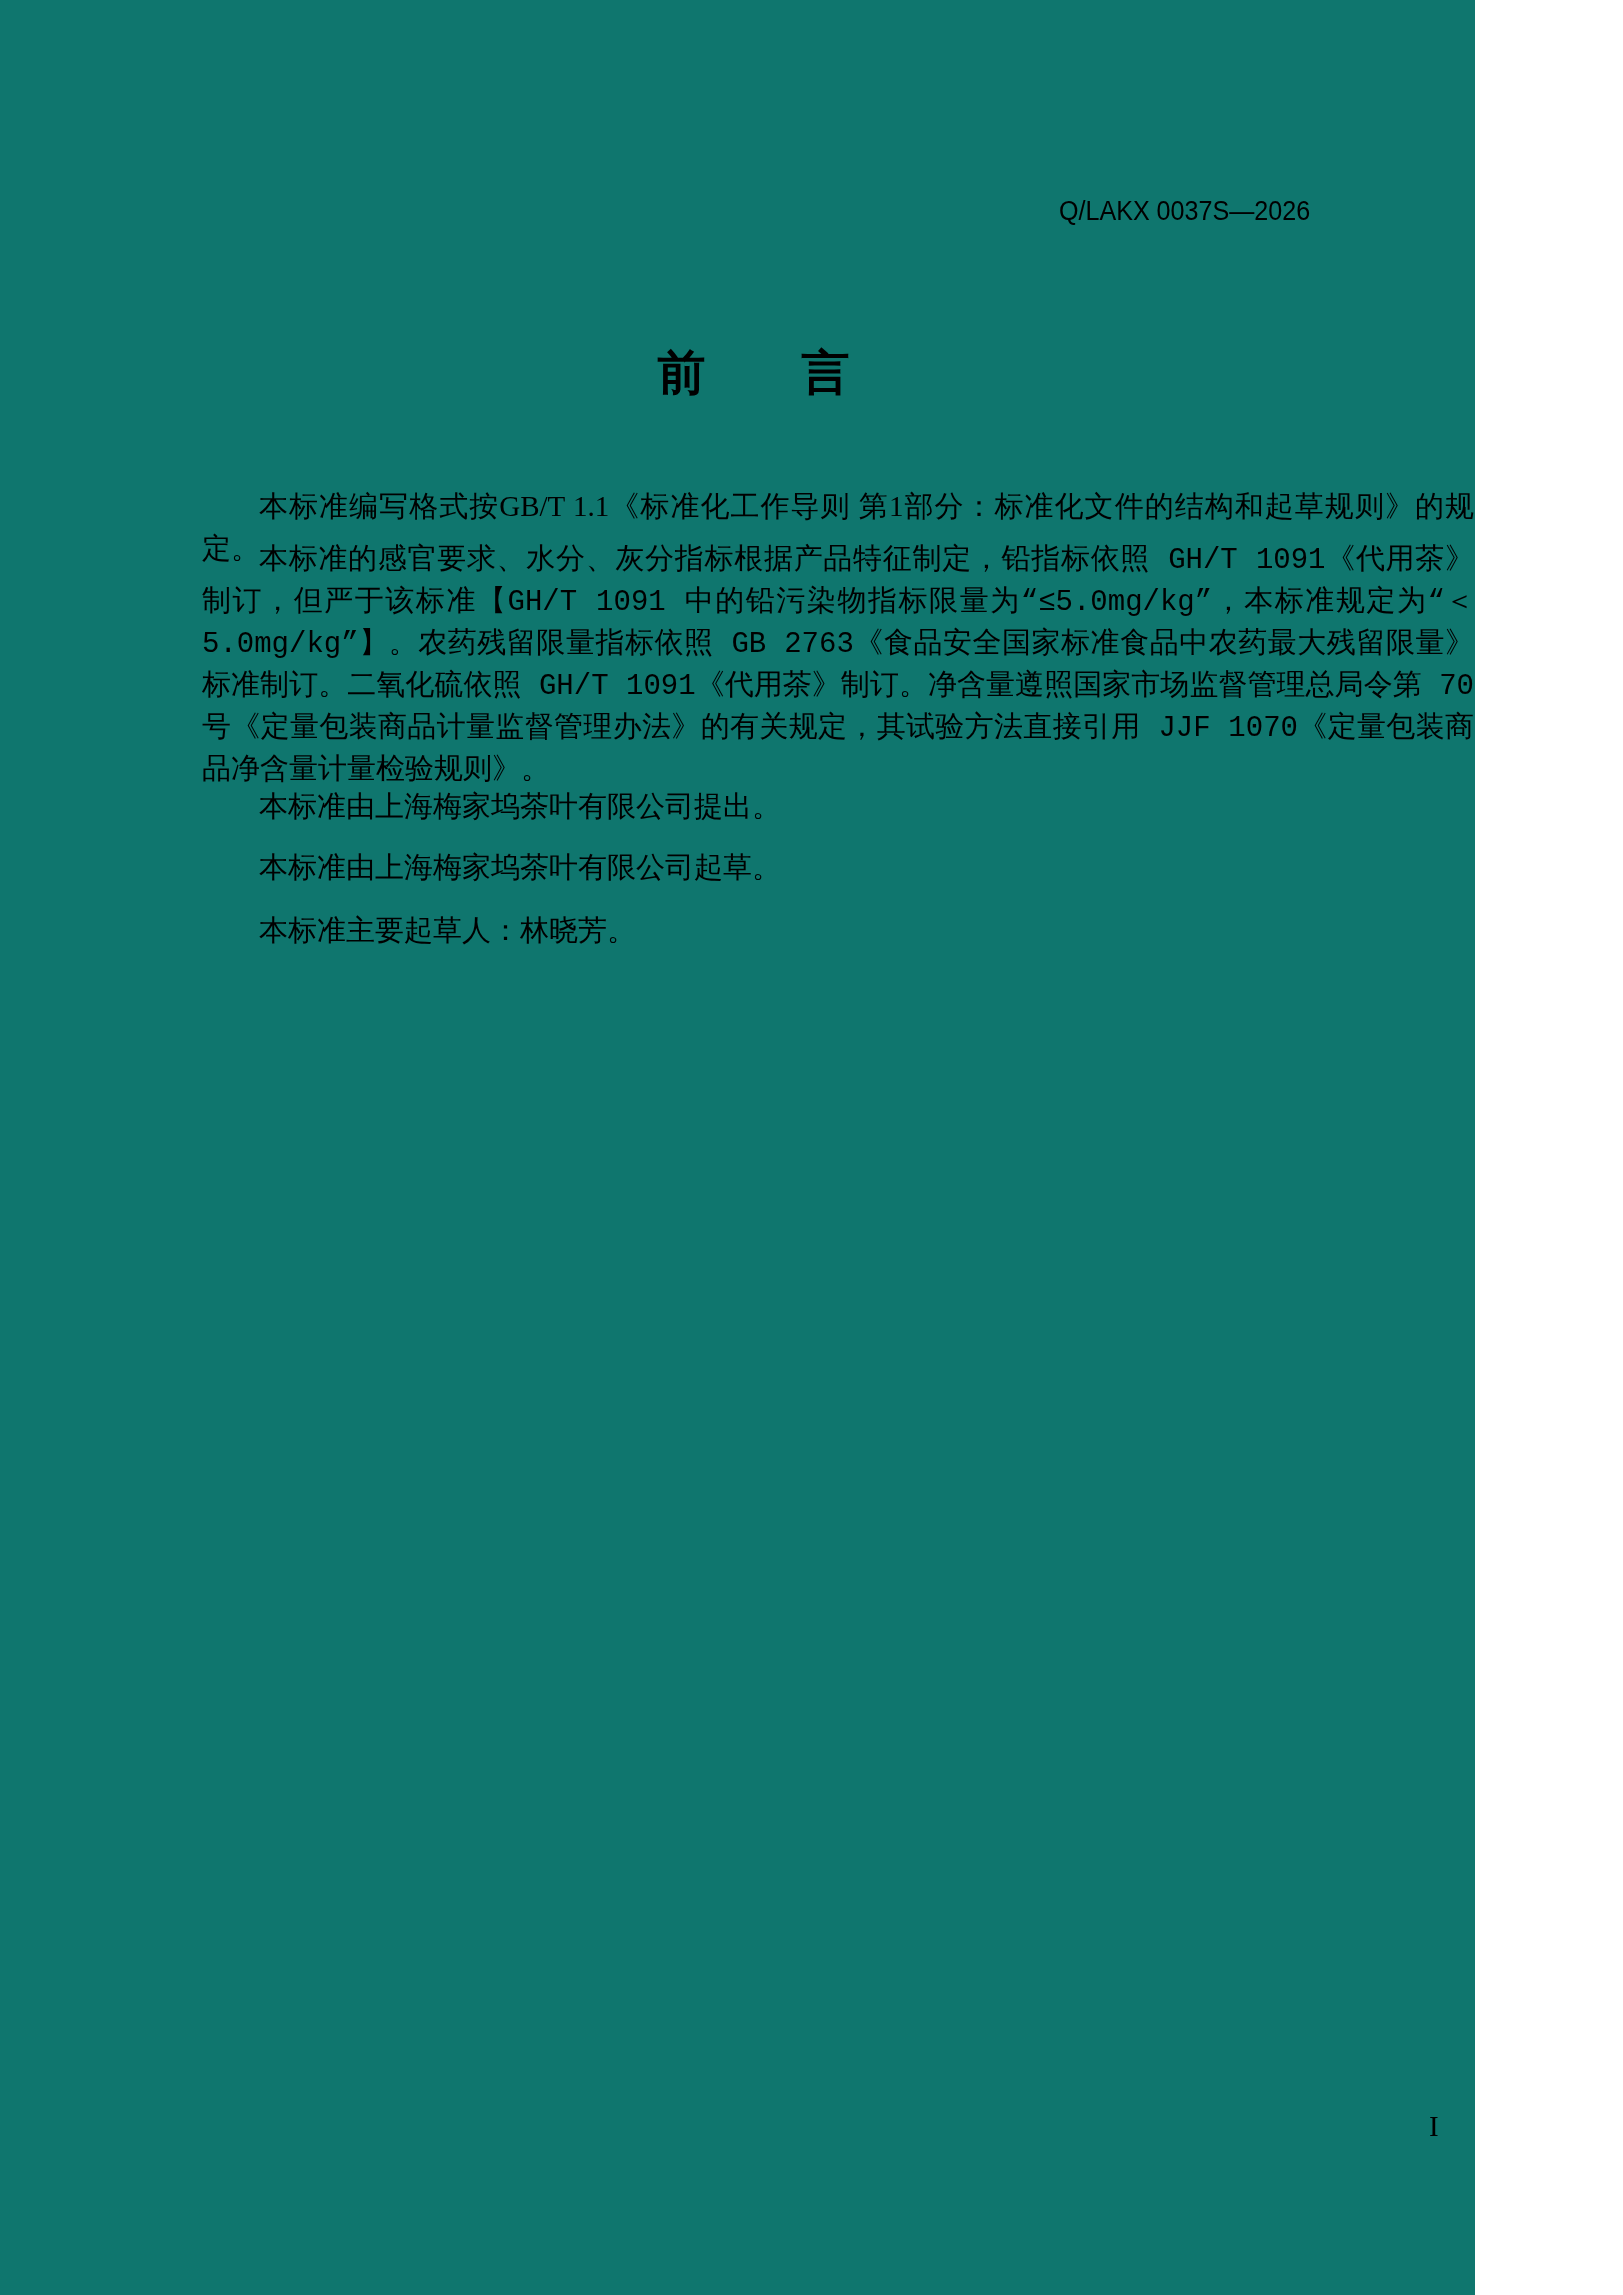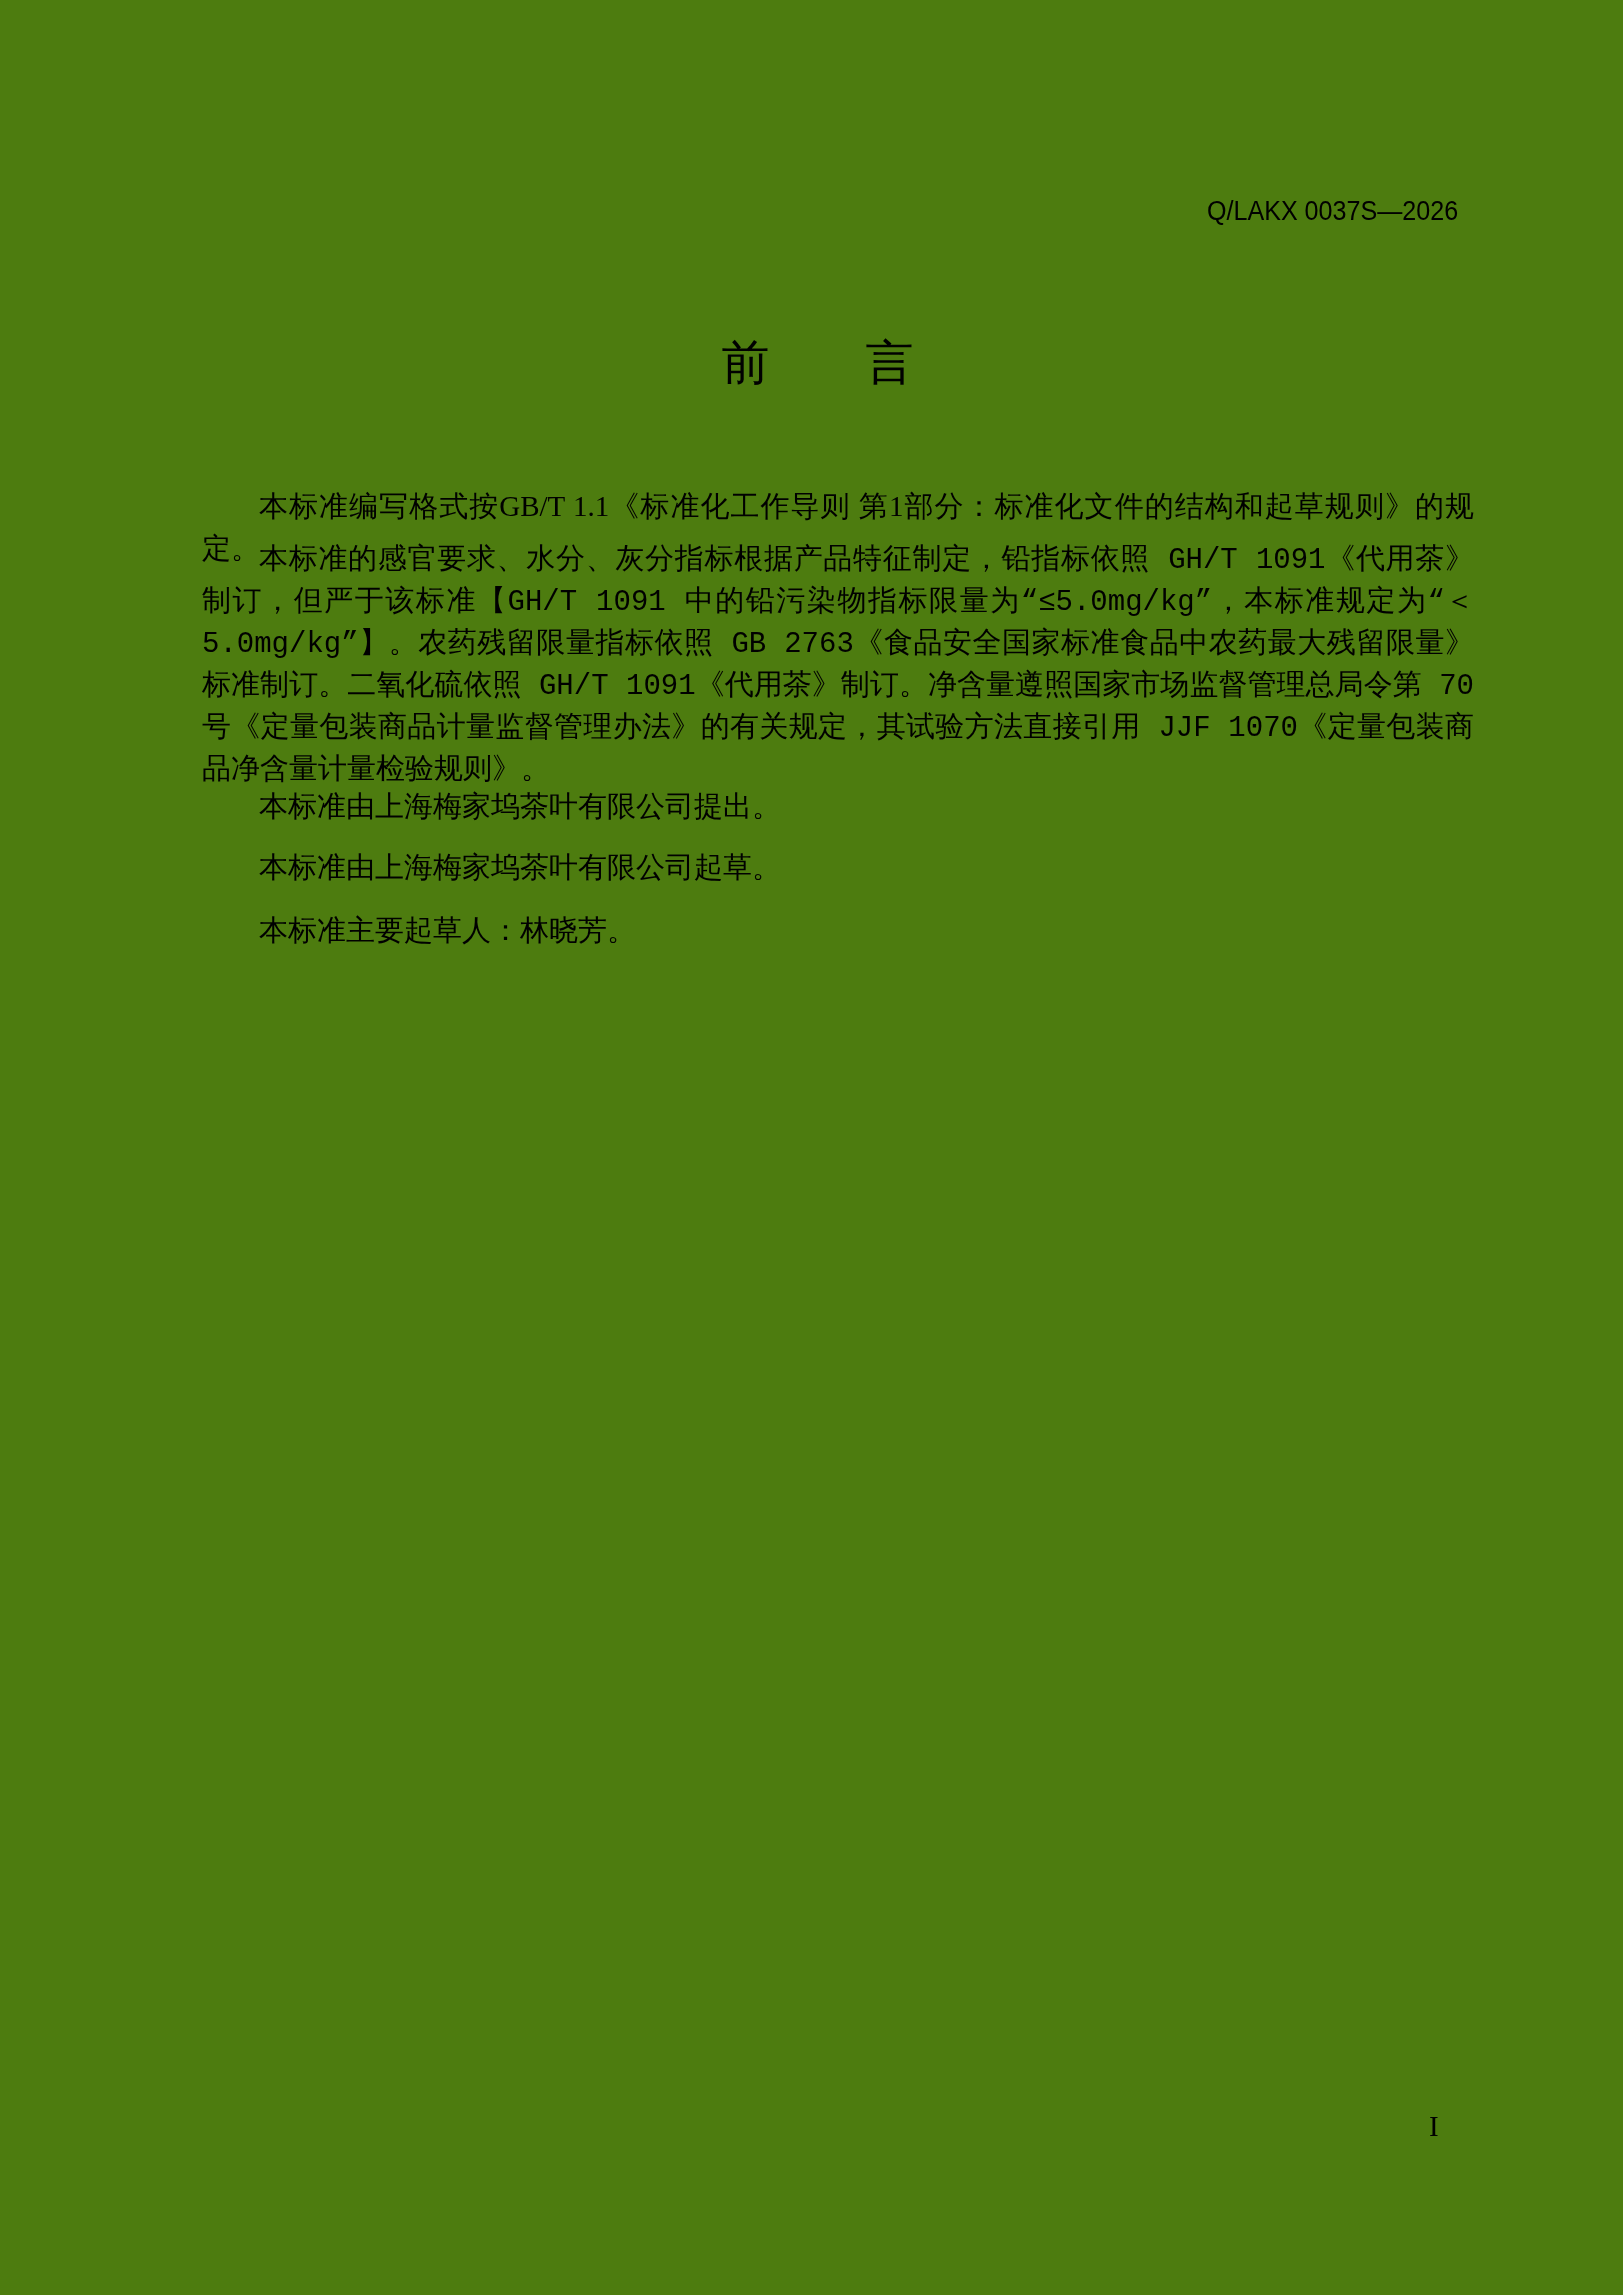--- a/index.html
+++ b/index.html
@@ -2,47 +2,47 @@
 <html style="font-size:11px"><head>
 <meta charset="utf-8">
 <style>
   html, body {
     margin: 0;
     padding: 0;
     background: #ffffff;
   }
   .page {
     position: relative;
-    width: 1623px;
+    width: 1475px;
     height: 2295px;
-    background: #4d7c0f;
+    background: #0f766e;
     color: #000000;
     font-family: "Liberation Serif", "DejaVu Serif", serif;
     overflow: hidden;
   }
   .header-code {
     position: absolute;
     top: 196px;
     right: 165px;
     font-family: "Liberation Sans", "DejaVu Sans", sans-serif;
     font-size: 27px;
     letter-spacing: 0px;
     transform: scaleX(0.93);
     transform-origin: 100% 50%;
     white-space: nowrap;
   }
   .doc-title {
     position: absolute;
     top: 333px;
     left: 0;
     width: 100%;
-    margin: 6px;
+    margin: 16px;
     text-align: center;
     font-family: "Liberation Sans", "DejaVu Sans", sans-serif;
-    font-weight: 400;
+    font-weight: 700;
     font-size: 48px;
     line-height: 1;
     white-space: pre;
   }
   .body-para {
     position: absolute;
     left: 194px;
     width: 1272px;
     margin: 8px;
     font-size: 29px;

